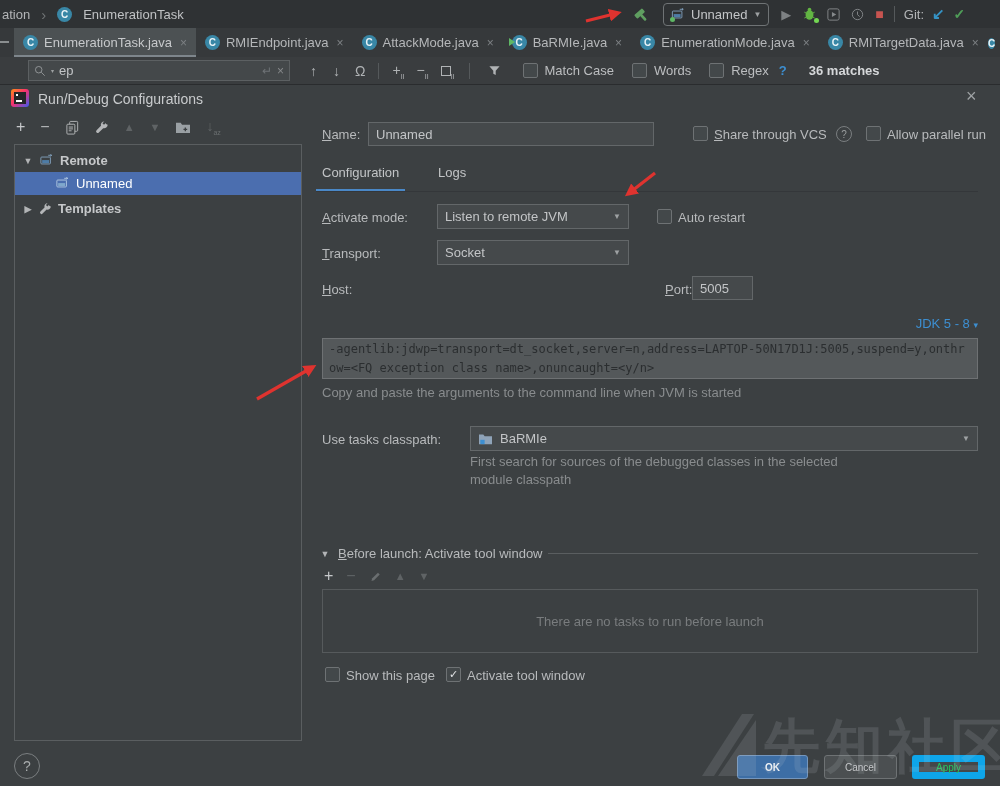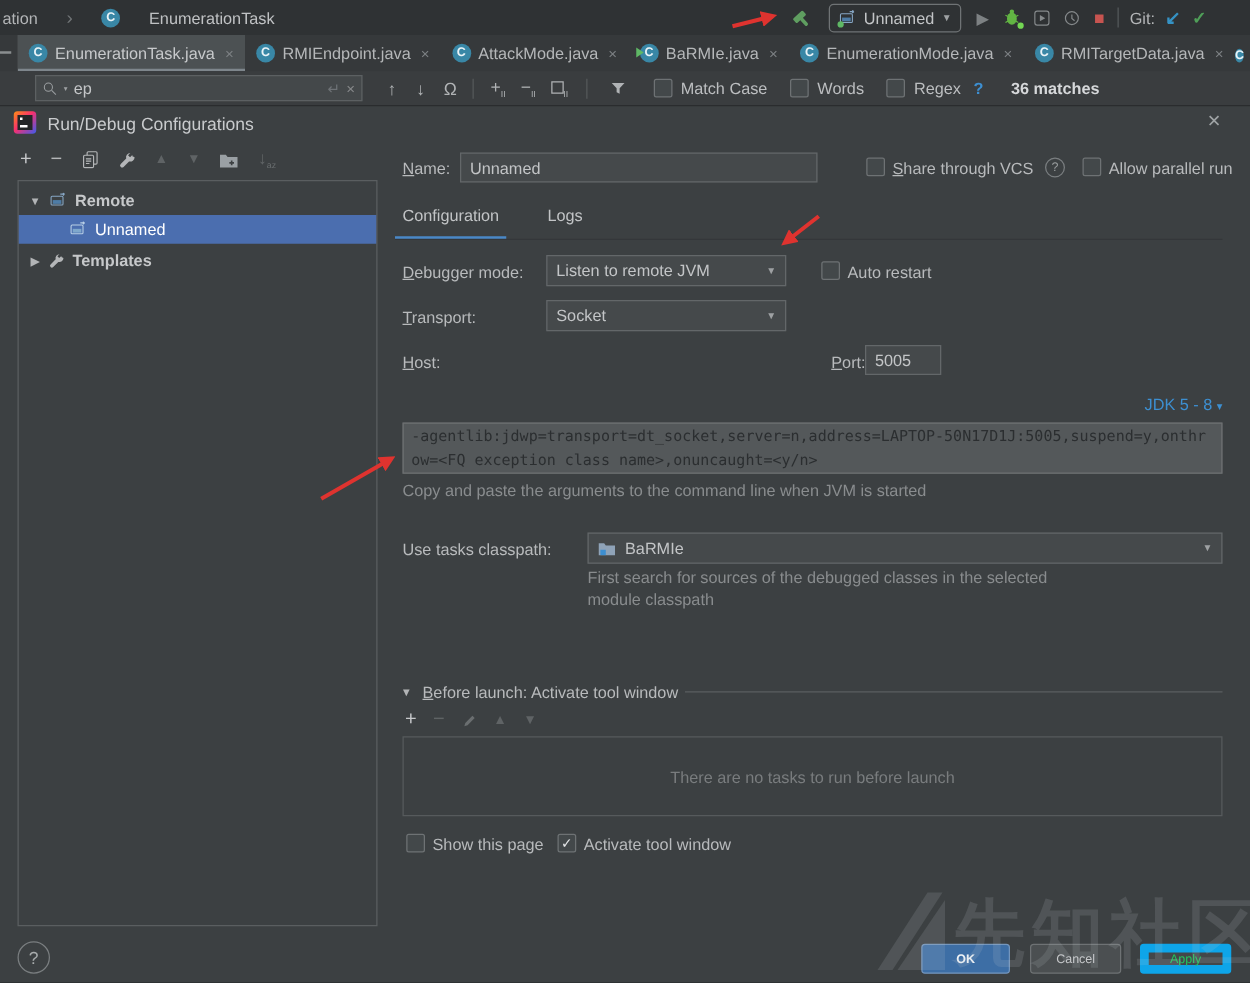--- a/index.html
+++ b/index.html
@@ -1,21 +1,21 @@
 <!DOCTYPE html>
 <html><head>
 <meta charset="utf-8">
 <style>
   html,body{margin:0;padding:0;background:#1e2022;}
   .screen{position:relative;width:1000px;height:786px;background:#3c4042;overflow:hidden;
           font-family:"Liberation Sans",sans-serif;color:#bcbec0;font-size:13px;}
   .abs{position:absolute;}
   
   .topbar{position:absolute;left:0;top:0;width:1000px;height:28px;background:#2f3234;border-bottom:1px solid #27292b;}
-  .crumbs{position:absolute;left:0;top:0;height:28px;display:flex;align-items:center;gap:23px;padding-left:2px;}
+  .crumbs{position:absolute;left:0;top:0;height:28px;display:flex;align-items:center;gap:11px;padding-left:2px;}
   .chev{color:#707476;font-size:15px;}
   .tabbar{position:absolute;left:0;top:28px;width:1000px;height:29px;background:#36393b;}
   .tabs{position:absolute;left:14px;top:0;display:flex;height:29px;}
   .tab{display:flex;align-items:center;height:29px;padding:0 9px;gap:6px;color:#b5b7b9;cursor:default;}
   .tab.active{background:#4c5153;box-shadow:inset 0 -2px 0 #7e868c;color:#c7c9cb;}
   .tab-close{color:#7d8184;font-size:12px;margin-left:2px;}
   .cls-icon{width:15px;height:15px;border-radius:50%;background:#3987a6;color:#e9f3f7;font-size:10px;font-weight:bold;
             line-height:15px;text-align:center;flex:0 0 auto;position:relative;}
   .run-ovl{position:absolute;left:-3px;top:3px;width:0;height:0;border-left:6px solid #5fb865;border-top:4px solid transparent;border-bottom:4px solid transparent;}
   .findbar{position:absolute;left:0;top:57px;width:1000px;height:27px;background:#3a3d3f;border-bottom:1px solid #2c2e30;}
@@ -264,21 +264,21 @@
     <span class="abs label" style="left:887px;top:42px;">Allow parallel run</span>
 
     <div class="cfgtab on abs" style="left:316px;top:80px;">
       <span>Configuration</span>
     </div>
     <div class="cfgtab abs" style="left:432px;top:80px;">
       <span>Logs</span>
     </div>
     <div class="abs" style="left:316px;top:106px;width:662px;height:1px;background:#34373a;"></div>
 
-    <span class="abs label mn" style="left:322px;top:125px;">Debugger mode:</span>
+    <span class="abs label mn" style="left:322px;top:125px;">Activate mode:</span>
     <div class="field combo abs" style="left:437px;top:119px;width:192px;height:25px;">
       <span>Listen to remote JVM</span>
       <span class="caret">▼</span>
     </div>
     <span class="chk abs" style="left:657px;top:124px;"></span>
     <span class="abs label" style="left:678px;top:125px;">Auto restart</span>
 
     <span class="abs label mn" style="left:322px;top:161px;">Transport:</span>
     <div class="field combo abs" style="left:437px;top:155px;width:192px;height:25px;">
       <span>Socket</span>

